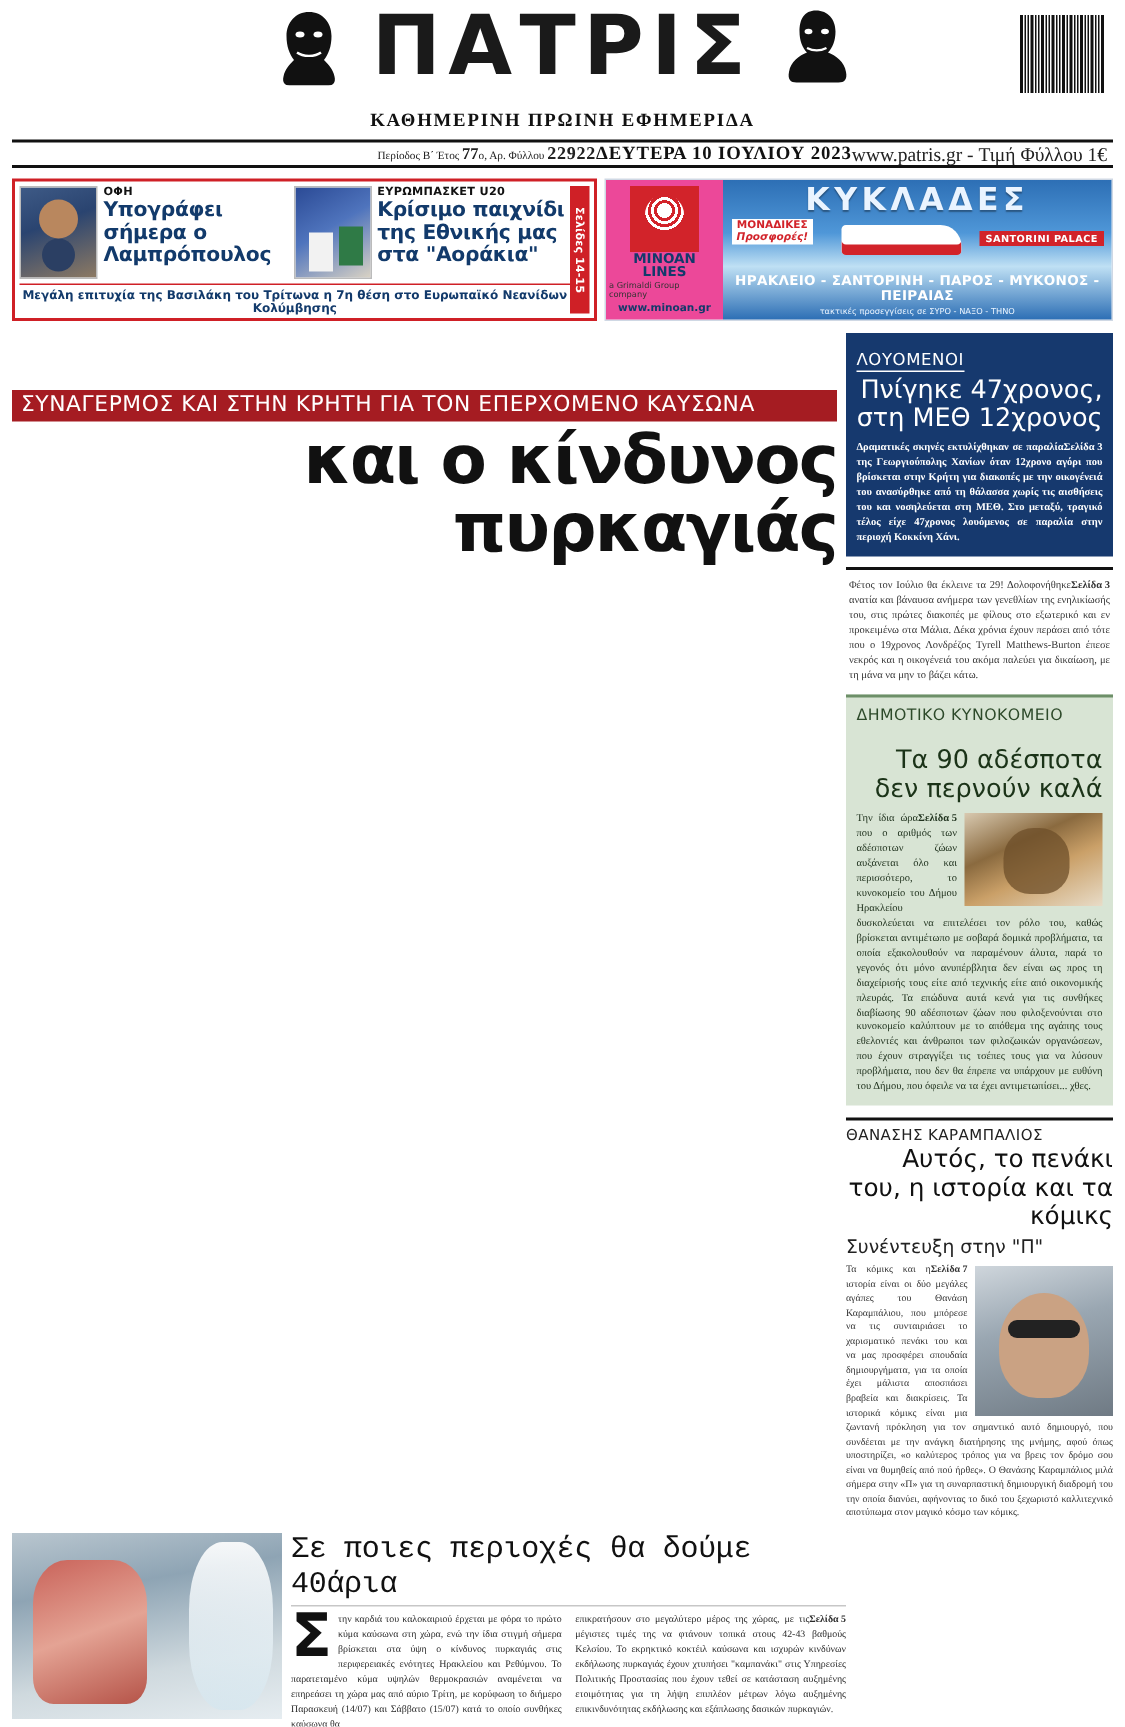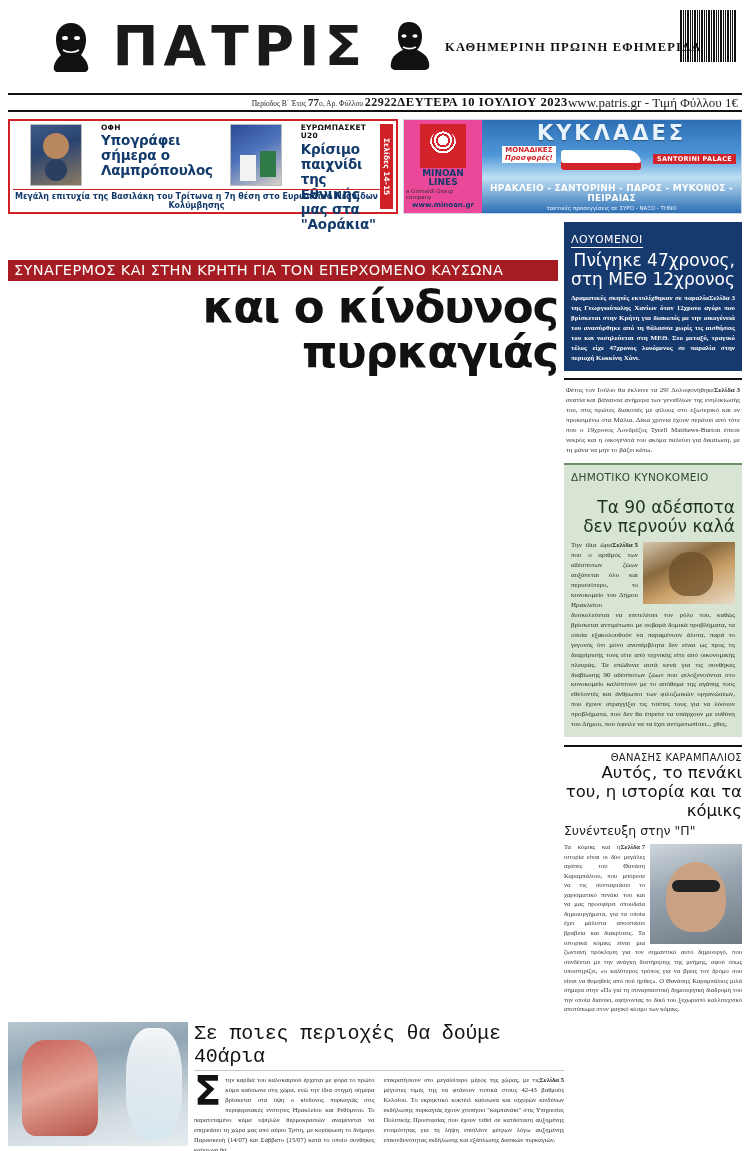--- a/index.html
+++ b/index.html
@@ -7,21 +7,21 @@
   html, body {
     width: 750px; height: 1151px;
     background: #ffffff;
     font-family: "DejaVu Sans", "Liberation Sans", sans-serif;
     overflow: hidden;
   }
   .page { position: relative; width: 750px; height: 1151px; padding: 0 8px; }
 
   
   .masthead { position: relative; height: 92px; display: flex; align-items: center; justify-content: center; }
-  .mast-center { display: flex; align-items: center; gap: 14px; flex-direction: row; }
+  .mast-center { display: flex; align-items: center; gap: 14px; flex-direction: column; }
   .mast-row { display: flex; align-items: center; gap: 20px; }
   .mast-title {
     font-family: "DejaVu Sans", sans-serif;
     font-weight: bold; font-size: 55px; letter-spacing: 5px;
     color: #1a1a1a; line-height: 0.95;
   }
   .mast-sub {
     font-family: "Liberation Serif", serif;
     font-weight: bold; font-size: 12.5px; letter-spacing: 1.2px; color: #111;
     margin-top: 2px;
@@ -43,21 +43,21 @@
   .dl-left b.num { font-size: 12px; letter-spacing: .5px; }
   .dl-center { font-family: "Liberation Serif", serif; font-weight: bold; font-size: 12.5px; letter-spacing: .6px; color: #111; }
   .dl-right { font-family: "Liberation Serif", serif; font-size: 13px; color: #222; }
 
   
   .strip { display: flex; gap: 5px; margin-top: 7px; height: 95px; }
   .sports-box {
     width: 390px; border: 2px solid #cf2026; background: #fff;
     display: flex; padding: 3px; position: relative;
   }
-  .sp-item { display: flex; gap: 19px; flex: 1; margin-left: 17px; }
+  .sp-item { display: flex; gap: 4px; flex: 1; }
   .sp-photo { width: 52px; height: 62px; border: 1px solid #bbb; position: relative; overflow: hidden; }
   .sp-photo.p1 { background: linear-gradient(160deg,#3e5a86 0%,#2a4470 40%,#8d7a63 100%); }
   .sp-photo.p1::after {
     content:''; position:absolute; left:12px; top:8px; width:26px; height:26px; border-radius:50%;
     background:#b9875e; box-shadow: 0 24px 0 -2px #2b3f63;
   }
   .sp-photo.p2 { background: linear-gradient(150deg,#2b4a95 0%,#4f74bd 45%,#d9d2c4 100%); }
   .sp-photo.p2::after {
     content:''; position:absolute; left:9px; top:30px; width:16px; height:26px; background:#f2f2f2;
     box-shadow: 20px -4px 0 0 #2f7a46;
@@ -89,21 +89,21 @@
   }
   .minoan-name { font-size: 9px; font-weight: bold; color: #123a6b; line-height: 1; text-align:center;}
   .minoan-tag { font-size: 5.5px; color: #333; }
   .minoan-url { font-size: 7px; font-weight: bold; color: #123a6b; }
   .minoan-right {
     flex: 1; background: linear-gradient(180deg,#2d6fb5 0%,#4f97d8 38%,#bfe0f4 62%,#2d6fb5 100%);
     position: relative; padding: 3px 5px; color: #fff;
   }
   .kyk-title { font-size: 21px; font-weight: bold; letter-spacing: 3px; text-align:center; line-height:1;
                color:#eaf4ff; text-shadow: 0 1px 1px rgba(0,0,0,.35); }
-  .kyk-badge { position:absolute; left: 20px; top: 26px; background: #fff; color: #d2232a;
+  .kyk-badge { position:absolute; left: 6px; top: 26px; background: #fff; color: #d2232a;
                font-size: 7px; font-weight: bold; padding: 1px 3px; line-height: 1.1; text-align:center; }
   .kyk-badge i { display:block; font-style: italic; font-size: 7px; }
   .kyk-sp { position:absolute; right: 5px; top: 34px; background:#d2232a; color:#fff;
             font-size: 6.5px; font-weight:bold; padding: 1px 4px; letter-spacing:.3px; }
   .kyk-ship { position:absolute; left: 46%; top: 30px; transform: translateX(-50%);
               width: 80px; height: 20px; background: #fff; border-radius: 3px 14px 3px 3px;
               box-shadow: inset 0 -7px 0 #d2232a; }
   .kyk-ports { position:absolute; left:0; right:0; bottom: 10px; text-align:center;
                font-size: 9px; font-weight: bold; color:#fff; letter-spacing:.2px; }
   .kyk-note { position:absolute; left:0; right:0; bottom: 2px; text-align:center;
@@ -148,21 +148,21 @@
   .rail-head-g .l1 { text-align: left; }
   .rail-green-body { font-size: 7px; line-height: 1.42; text-align: justify; margin-top: 5px;
                      font-family: "Liberation Serif", serif; color: #21331f; }
   .dogphoto { float: right; width: 92px; height: 62px; margin: 1px 0 3px 5px;
               background: linear-gradient(155deg,#d8c9b0 0%,#8a6a3f 35%,#caa068 60%,#e8dcc8 100%);
               position: relative; overflow:hidden; }
   .dogphoto::after { content:''; position:absolute; left:26px; top:10px; width:44px; height:44px;
                      border-radius:46% 46% 40% 40%; background:#6d4f2a; opacity:.75; }
 
   .rail-last { margin-top: 8px; border-top: 2px solid #111; padding-top: 5px; }
-  .rail-kicker-k { font-size: 10px; color: #222; letter-spacing: .3px; text-align: right; }
+  .rail-kicker-k { font-size: 10px; color: #222; letter-spacing: .3px; }
   .rail-head-k { font-size: 16.5px; line-height: 1.15; color: #111; text-align: right; margin-top: 1px; }
   .rail-head-k .l1 { text-align: left; }
   .rail-deck { font-size: 12.5px; color: #222; margin-top: 2px; }
   .rail-k-body { font-size: 6.6px; line-height: 1.45; text-align: justify;
                  font-family: "Liberation Serif", serif; color: #333; margin-top: 4px; }
   .manphoto { float: right; width: 92px; height: 100px; margin: 2px 0 3px 5px;
               background: linear-gradient(165deg,#cfd6dc 0%,#9aa7b2 40%,#6f7a84 100%); position:relative; overflow:hidden;}
   .manphoto::after { content:''; position:absolute; left:16px; top:18px; width:60px; height:70px;
                      border-radius:50% 50% 42% 42%; background:#caa283; }
   .manphoto::before { content:''; position:absolute; left:22px; top:36px; width:48px; height:12px;

